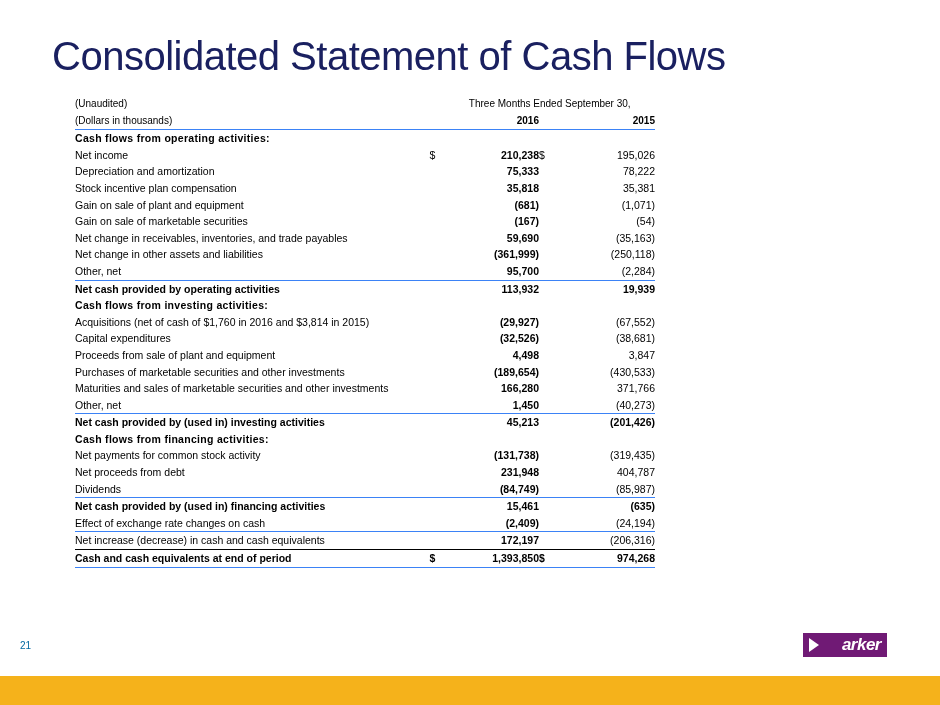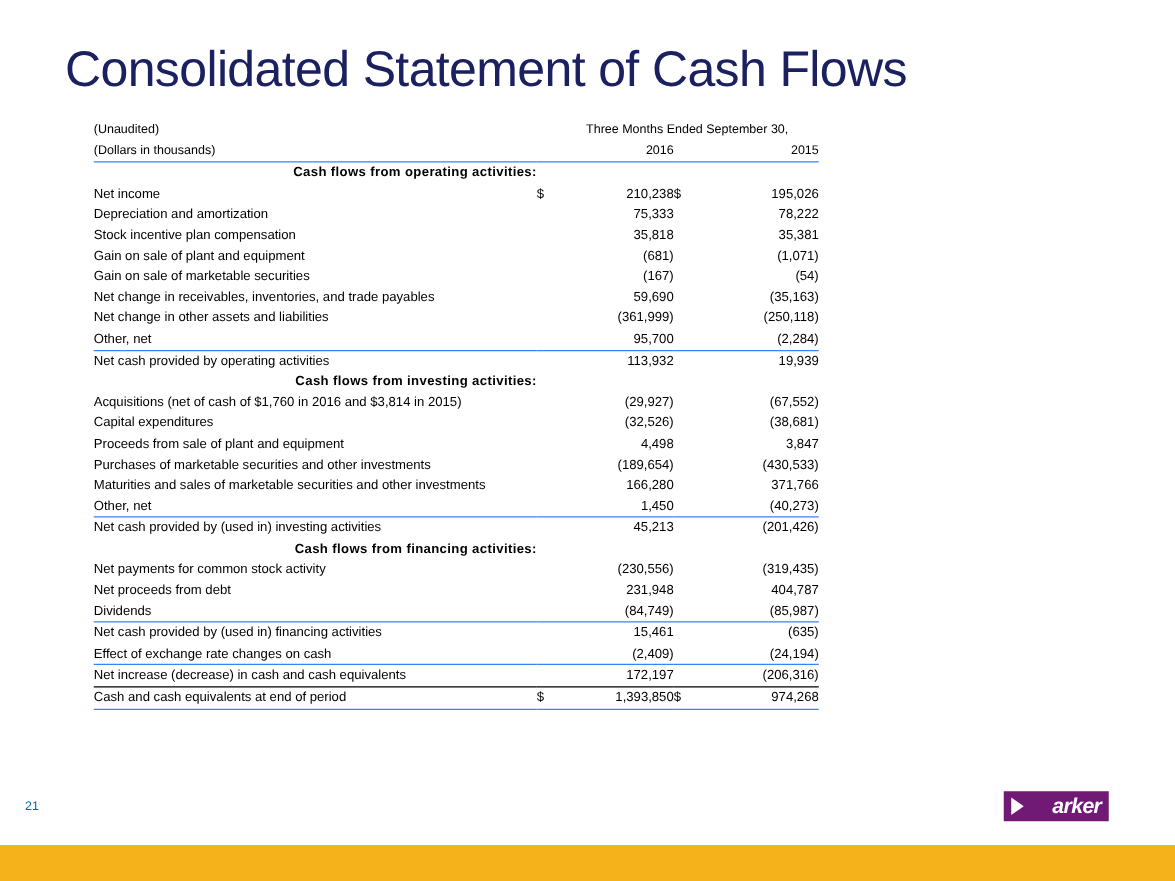--- a/index.html
+++ b/index.html
@@ -47,31 +47,31 @@
     line-height: 16.6px;
     vertical-align: bottom;
     white-space: nowrap;
   }
   .c-label { width: 330px; text-align: left; padding-left: 1px; }
   .c-sym1  { width: 14px; text-align: left; }
   .c-val1  { width: 88px; text-align: right; padding-right: 4px; }
   .c-sym2  { width: 16px; text-align: left; padding-left: 10px; }
   .c-val2  { width: 92px; text-align: right; padding-right: 2px; }
 
-  .bold { font-weight: normal; }
+  .bold { font-weight: bold; }
   .head-small { font-size: 10px; }
   .hdr-center {
     text-align: center;
     font-size: 10px;
   }
   .row-head td { padding-bottom: 1px; }
   .bt td { border-top: 1px solid #000000; }
   .bb td { border-bottom: 1px solid #3b82f6; }
   .sp-small td { padding-top: 4px; }
-  .section-head td { font-weight: bold; letter-spacing: 0.3px; text-align: right; }
+  .section-head td { font-weight: bold; letter-spacing: 0.3px; }
 
   .page-number {
     position: absolute;
     left: 20px;
     top: 640px;
     font-size: 10px;
     color: #0369a1;
   }
   .logo {
     position: absolute;
@@ -263,21 +263,21 @@
           <tr class="section-head sp-small">
             <td class="c-label">Cash flows from financing activities:</td>
             <td class="c-sym1"></td>
             <td class="c-val1 bold"></td>
             <td class="c-sym2"></td>
             <td class="c-val2"></td>
           </tr>
           <tr class="">
             <td class="c-label">Net payments for common stock activity</td>
             <td class="c-sym1"></td>
-            <td class="c-val1 bold">(230,556)</td>
+            <td class="c-val1 bold">(131,738)</td>
             <td class="c-sym2"></td>
             <td class="c-val2">(319,435)</td>
           </tr>
           <tr class="">
             <td class="c-label">Net proceeds from debt</td>
             <td class="c-sym1"></td>
             <td class="c-val1 bold">231,948</td>
             <td class="c-sym2"></td>
             <td class="c-val2">404,787</td>
           </tr>

